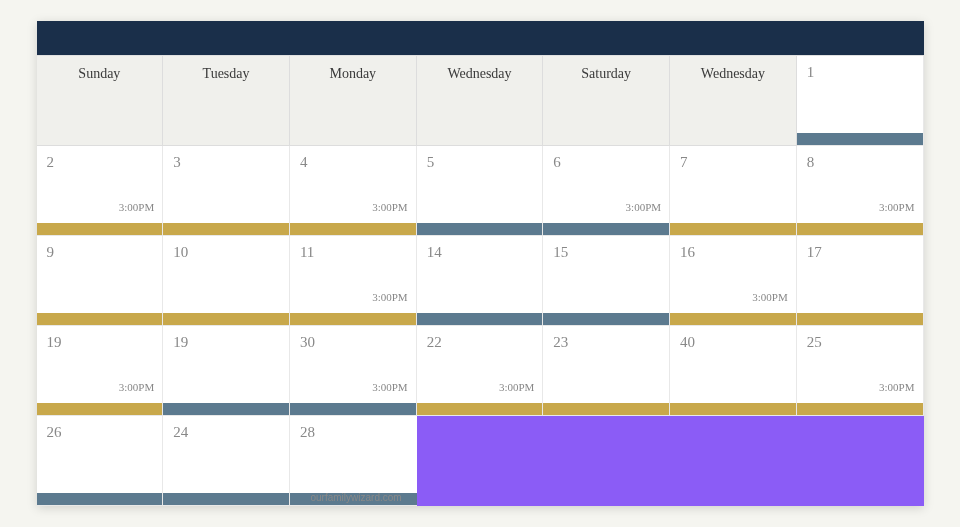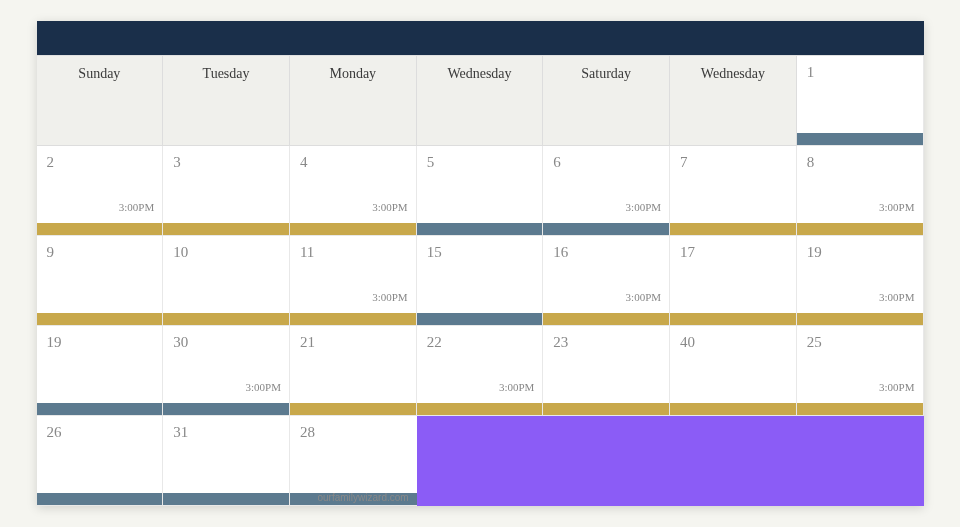--- a/index.html
+++ b/index.html
@@ -80,21 +80,21 @@
       right: 0;
       height: 12px;
     }
 
     .bar-blue { background: #5c7a8f; }
     .bar-gold { background: #c8a84b; }
 
     .watermark {
       position: absolute;
       bottom: 2px;
-      right: 8px;
+      right: 15px;
       font-size: 10px;
       color: #888;
       font-family: Arial, sans-serif;
     }
   </style>
 </head>
 <body>
 
 <div class="calendar-container">
   <div class="calendar-header"></div>
@@ -150,20 +150,24 @@
       <div class="day-cell">
         <div class="day-number">10</div>
         <div class="custody-bar bar-gold"></div>
       </div>
       <div class="day-cell">
         <div class="day-number">11</div>
         <div class="time-label">3:00PM</div>
         <div class="custody-bar bar-gold"></div>
       </div>
       <div class="day-cell">
+        <div class="day-number">14</div>
+        <div class="custody-bar bar-blue"></div>
+      </div>
+      <div class="day-cell">
         <div class="day-number">15</div>
         <div class="custody-bar bar-blue"></div>
       </div>
       <div class="day-cell">
         <div class="day-number">16</div>
         <div class="time-label">3:00PM</div>
         <div class="custody-bar bar-gold"></div>
       </div>
       <div class="day-cell">
         <div class="day-number">17</div>
@@ -177,24 +181,20 @@
       <div class="day-cell">
         <div class="day-number">19</div>
         <div class="custody-bar bar-blue"></div>
       </div>
       <div class="day-cell">
         <div class="day-number">30</div>
         <div class="time-label">3:00PM</div>
         <div class="custody-bar bar-blue"></div>
       </div>
       <div class="day-cell">
-        <div class="day-number">21</div>
-        <div class="custody-bar bar-gold"></div>
-      </div>
-      <div class="day-cell">
         <div class="day-number">22</div>
         <div class="time-label">3:00PM</div>
         <div class="custody-bar bar-gold"></div>
       </div>
       <div class="day-cell">
         <div class="day-number">23</div>
         <div class="custody-bar bar-gold"></div>
       </div>
       <div class="day-cell">
         <div class="day-number">40</div>
@@ -203,21 +203,21 @@
       <div class="day-cell">
         <div class="day-number">25</div>
         <div class="time-label">3:00PM</div>
         <div class="custody-bar bar-gold"></div>
       </div>
       <div class="day-cell">
         <div class="day-number">26</div>
         <div class="custody-bar bar-blue"></div>
       </div>
       <div class="day-cell">
-        <div class="day-number">31</div>
+        <div class="day-number">24</div>
         <div class="custody-bar bar-blue"></div>
       </div>
       <div class="day-cell">
         <div class="day-number">28</div>
         <div class="custody-bar bar-blue"></div>
         <div class="watermark">ourfamilywizard.com</div>
       </div>
     </div>
 </div>
 

